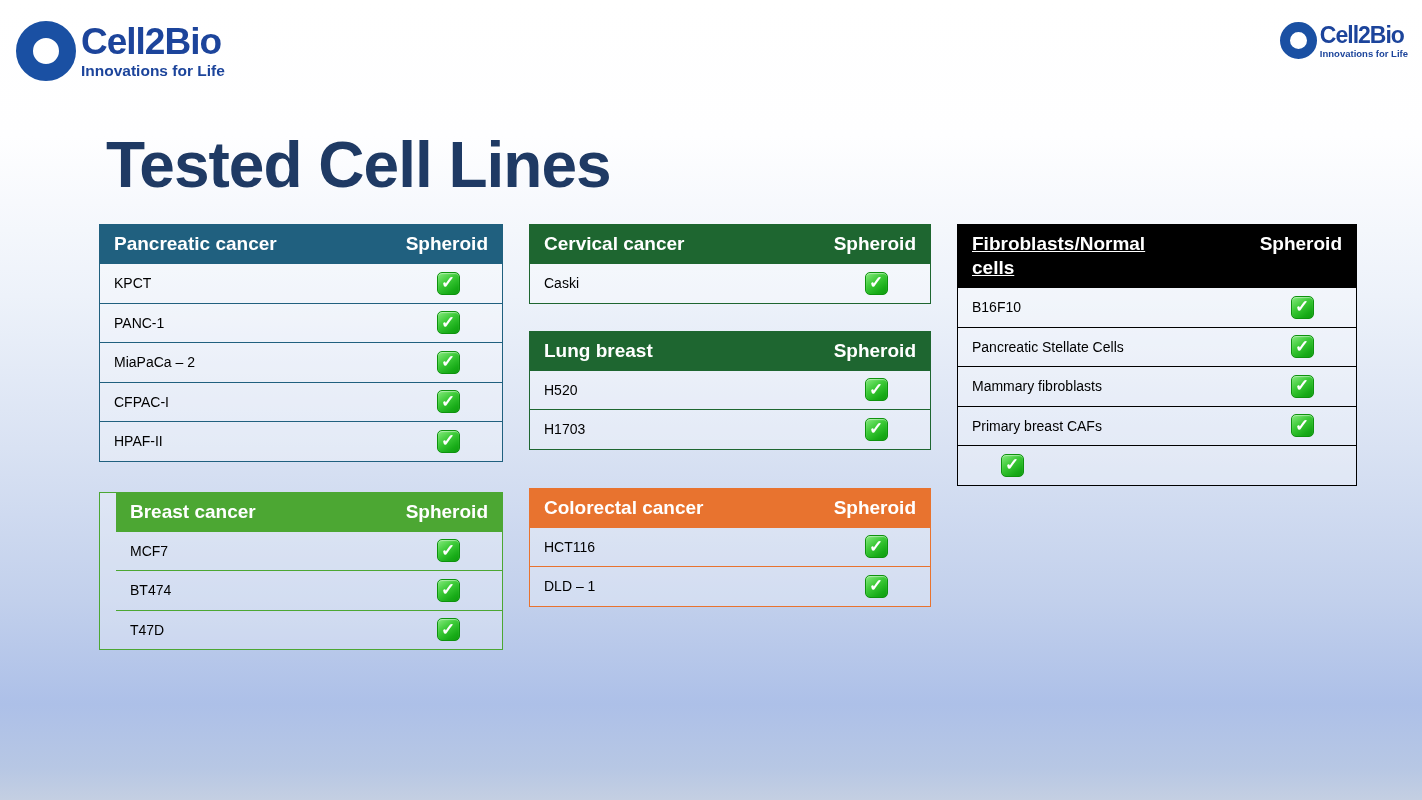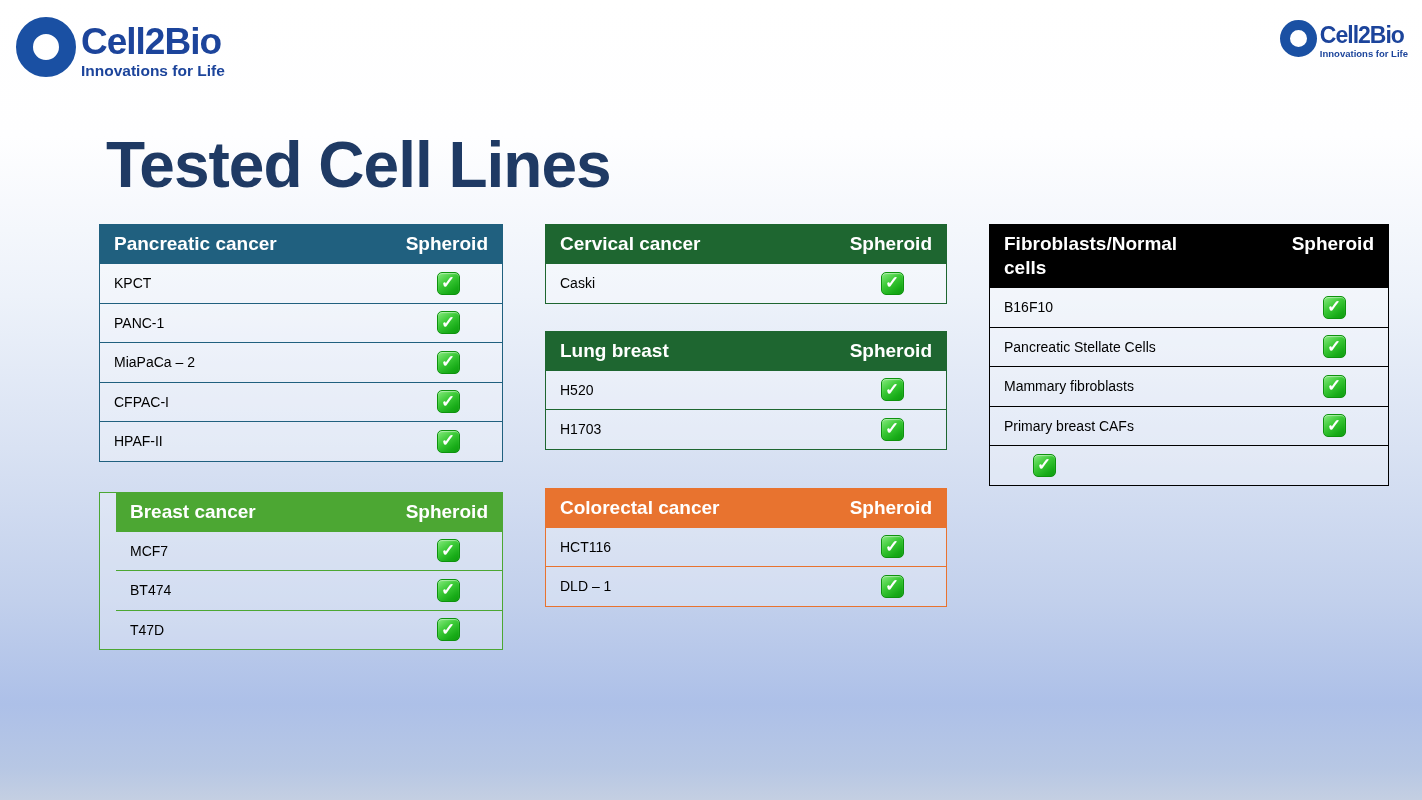--- a/index.html
+++ b/index.html
@@ -7,21 +7,21 @@
   body { font-family:"Liberation Sans", sans-serif; }
 
   .slide {
     position:relative; width:1422px; height:800px; overflow:hidden;
     background: linear-gradient(180deg,
       #ffffff 0%, #fefeff 17%, #edf2fa 37%, #d9e2f3 56%,
       #c2d0ec 75%, #adc0e8 88%, #b7c7e4 96%, #c4cfe2 100%);
   }
 
   
-  .logo { position:absolute; display:flex; align-items:center; }
+  .logo { position:absolute; display:flex; align-items:flex-end; }
   .logo-ring { display:block; border-radius:50%; background:transparent; }
   .logo-text { display:flex; flex-direction:column; }
   .logo-brand { font-weight:700; letter-spacing:-1px; line-height:1; }
   .logo-tagline { font-weight:700; line-height:1.2; }
 
   .logo-large { left:16px; top:14px; gap:5px; }
   .logo-large .logo-ring { width:60px; height:60px; border:17px solid var(--brand-blue); }
   .logo-large .logo-text { padding-top:9px; }
   .logo-large .logo-brand { font-size:37px; color:var(--brand-text); }
   .logo-large .logo-tagline { font-size:15.5px; color:var(--brand-text); margin-top:2px; }
@@ -35,21 +35,21 @@
   
   .page-title {
     position:absolute; left:106px; top:128px;
     font-size:64px; font-weight:800; letter-spacing:-1px;
     color:var(--title-color);
   }
 
   
   .content {
     position:absolute; left:99px; top:224px;
-    display:flex; gap:42px; align-items:flex-start;
+    display:flex; gap:26px; align-items:flex-start;
   }
   .tcol { display:flex; flex-direction:column; }
   .tcol-1 { width:404px; }
   .tcol-2 { width:402px;justify-content:center; }
   .tcol-3 { width:400px; }
 
   .ctable {
     width:100%;
     border:1.5px solid var(--accent);
     background:rgba(255,255,255,0.28);
@@ -57,21 +57,21 @@
   .t-breast     { margin-top:30px;padding-left:16px; }
   .t-lung       { margin-top:27px; }
   .t-colorectal { margin-top:38px; }
 
   .thead {
     display:flex; justify-content:space-between; align-items:flex-start;
     background:var(--accent); color:#ffffff;
     padding:7px 14px; min-height:38px;
     font-size:19px; font-weight:700; line-height:24px;
   }
-  .t-fibroblasts .thead-label { max-width:215px; }
+  .t-fibroblasts .thead-label { max-width:215px;text-decoration:underline; }
 
   .trow {
     display:flex; justify-content:space-between; align-items:center;
     min-height:39.5px; padding:2px 14px;
     border-top:1.5px solid var(--accent);
     font-size:14px; color:#000000; line-height:1.15;
   }
   .trow:first-of-type { border-top:none; }
   .cell-name { flex:1; }
   .cell-check { width:80px; display:flex; justify-content:center; }

